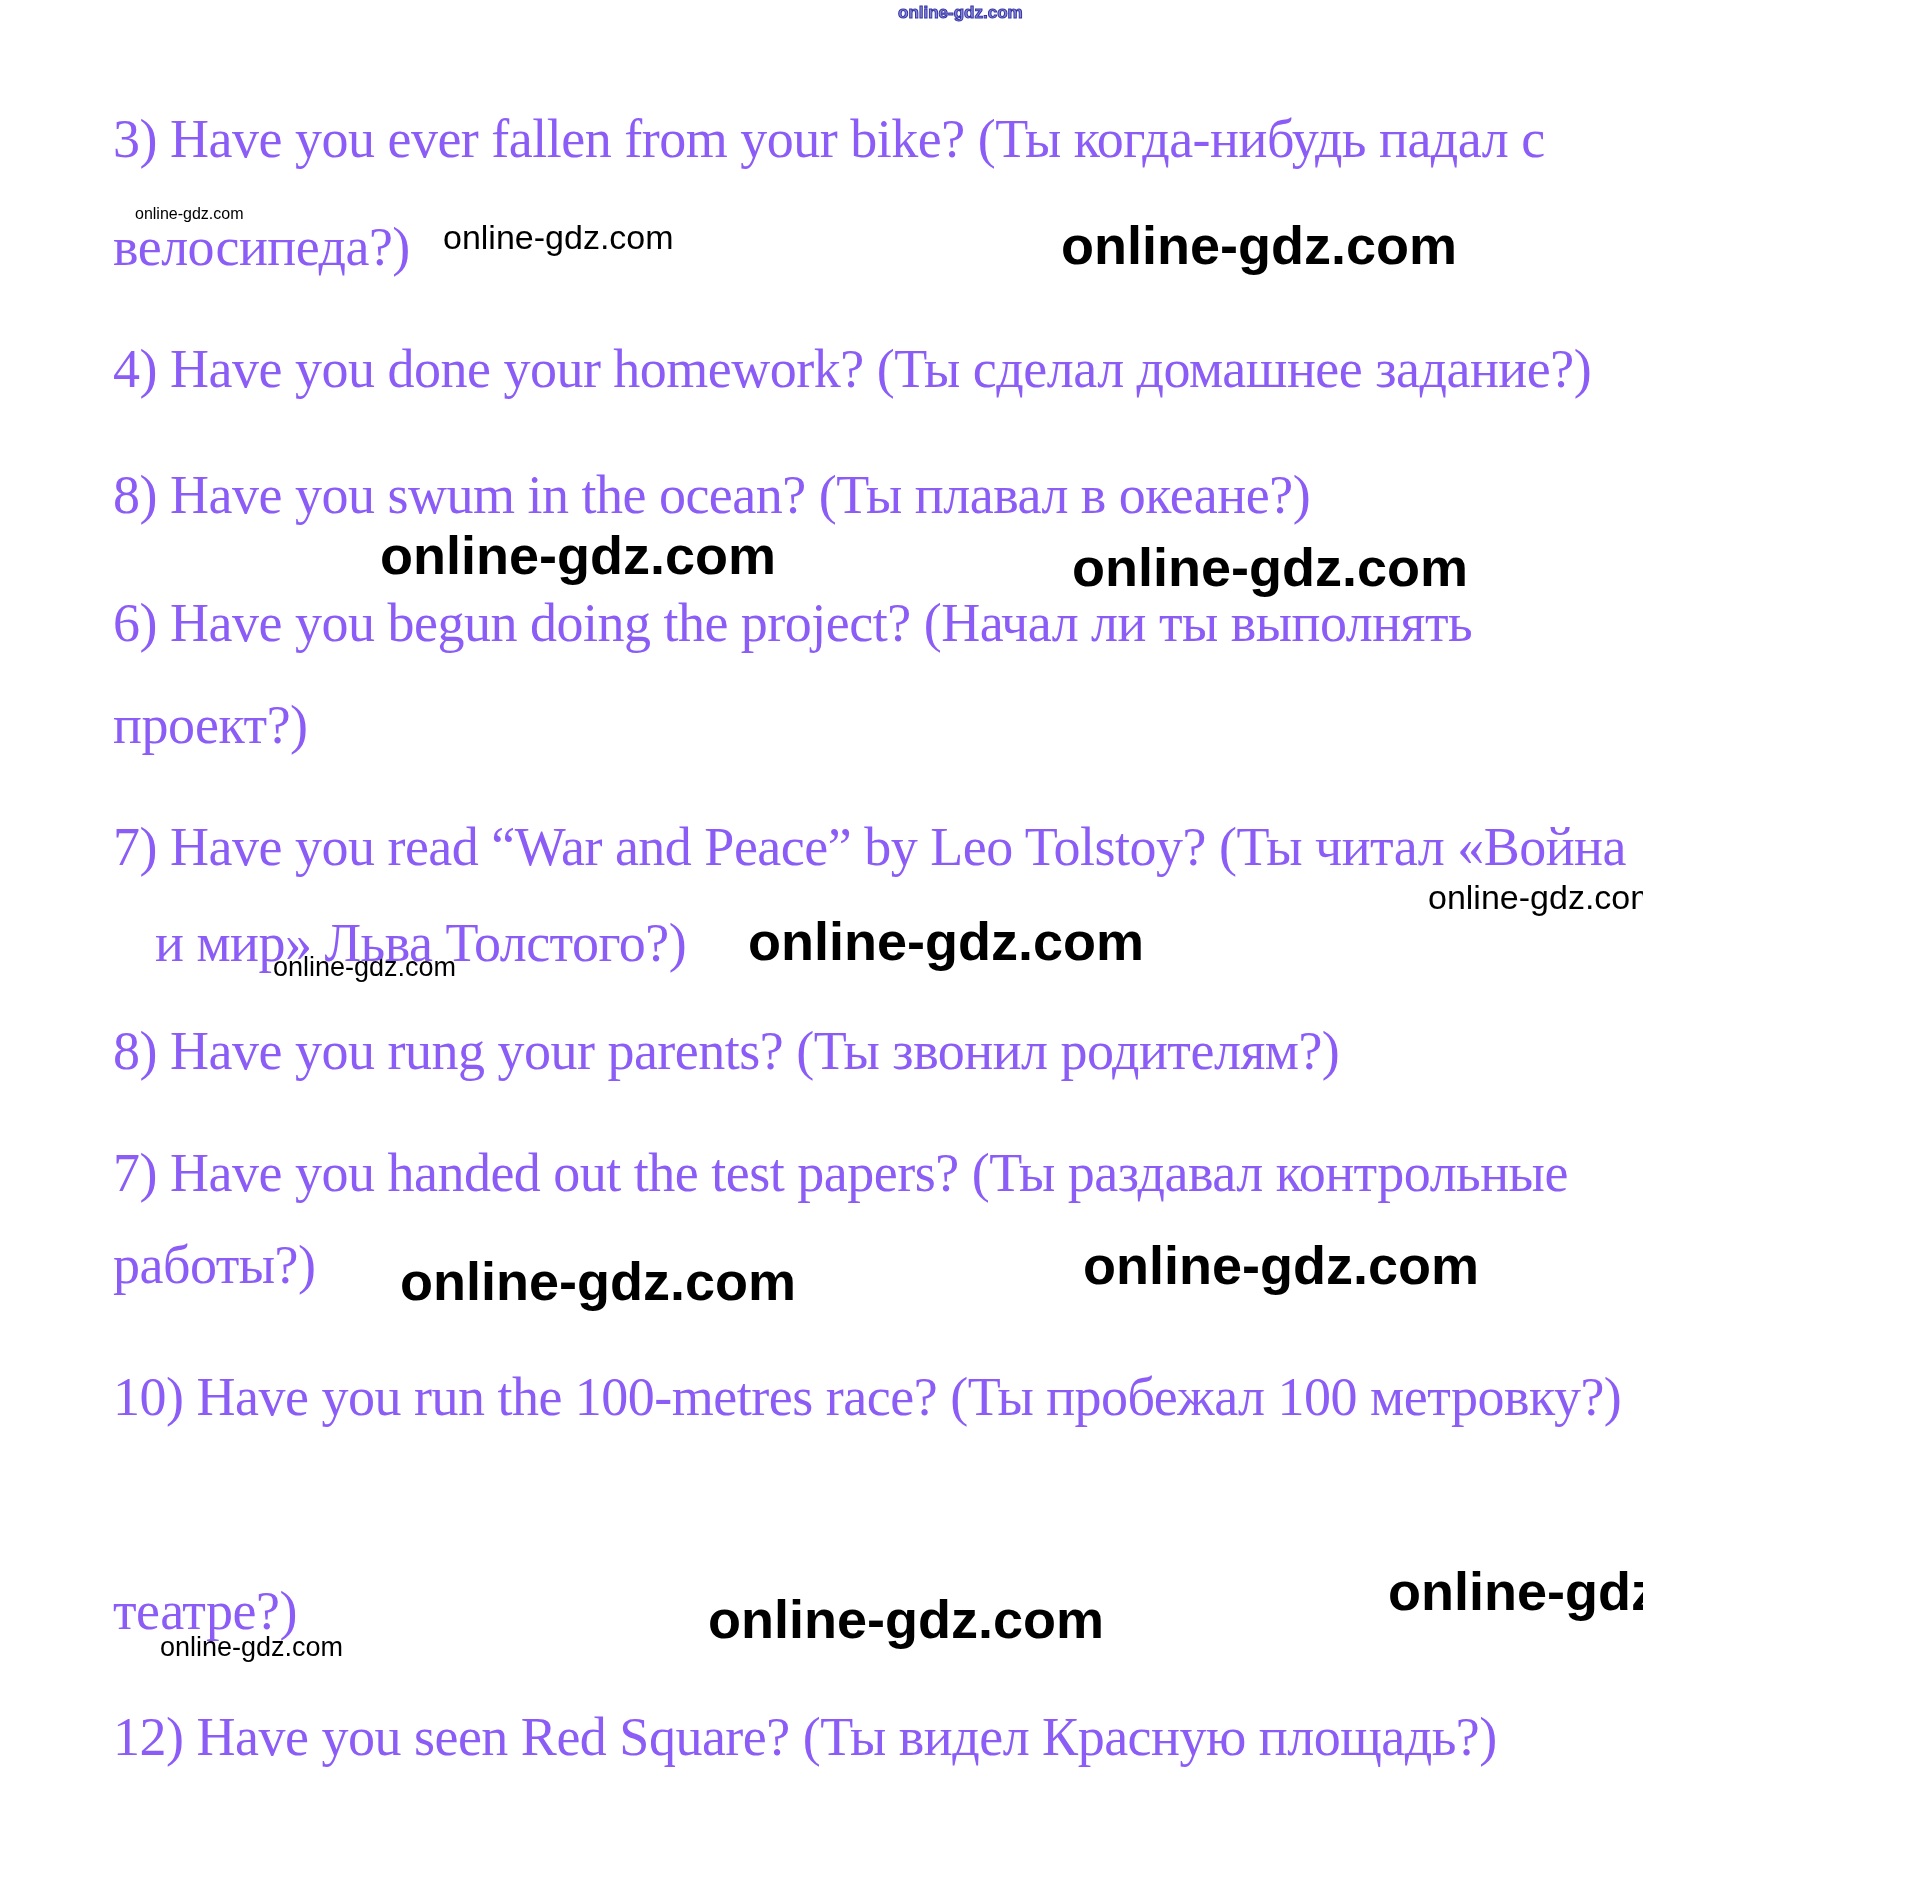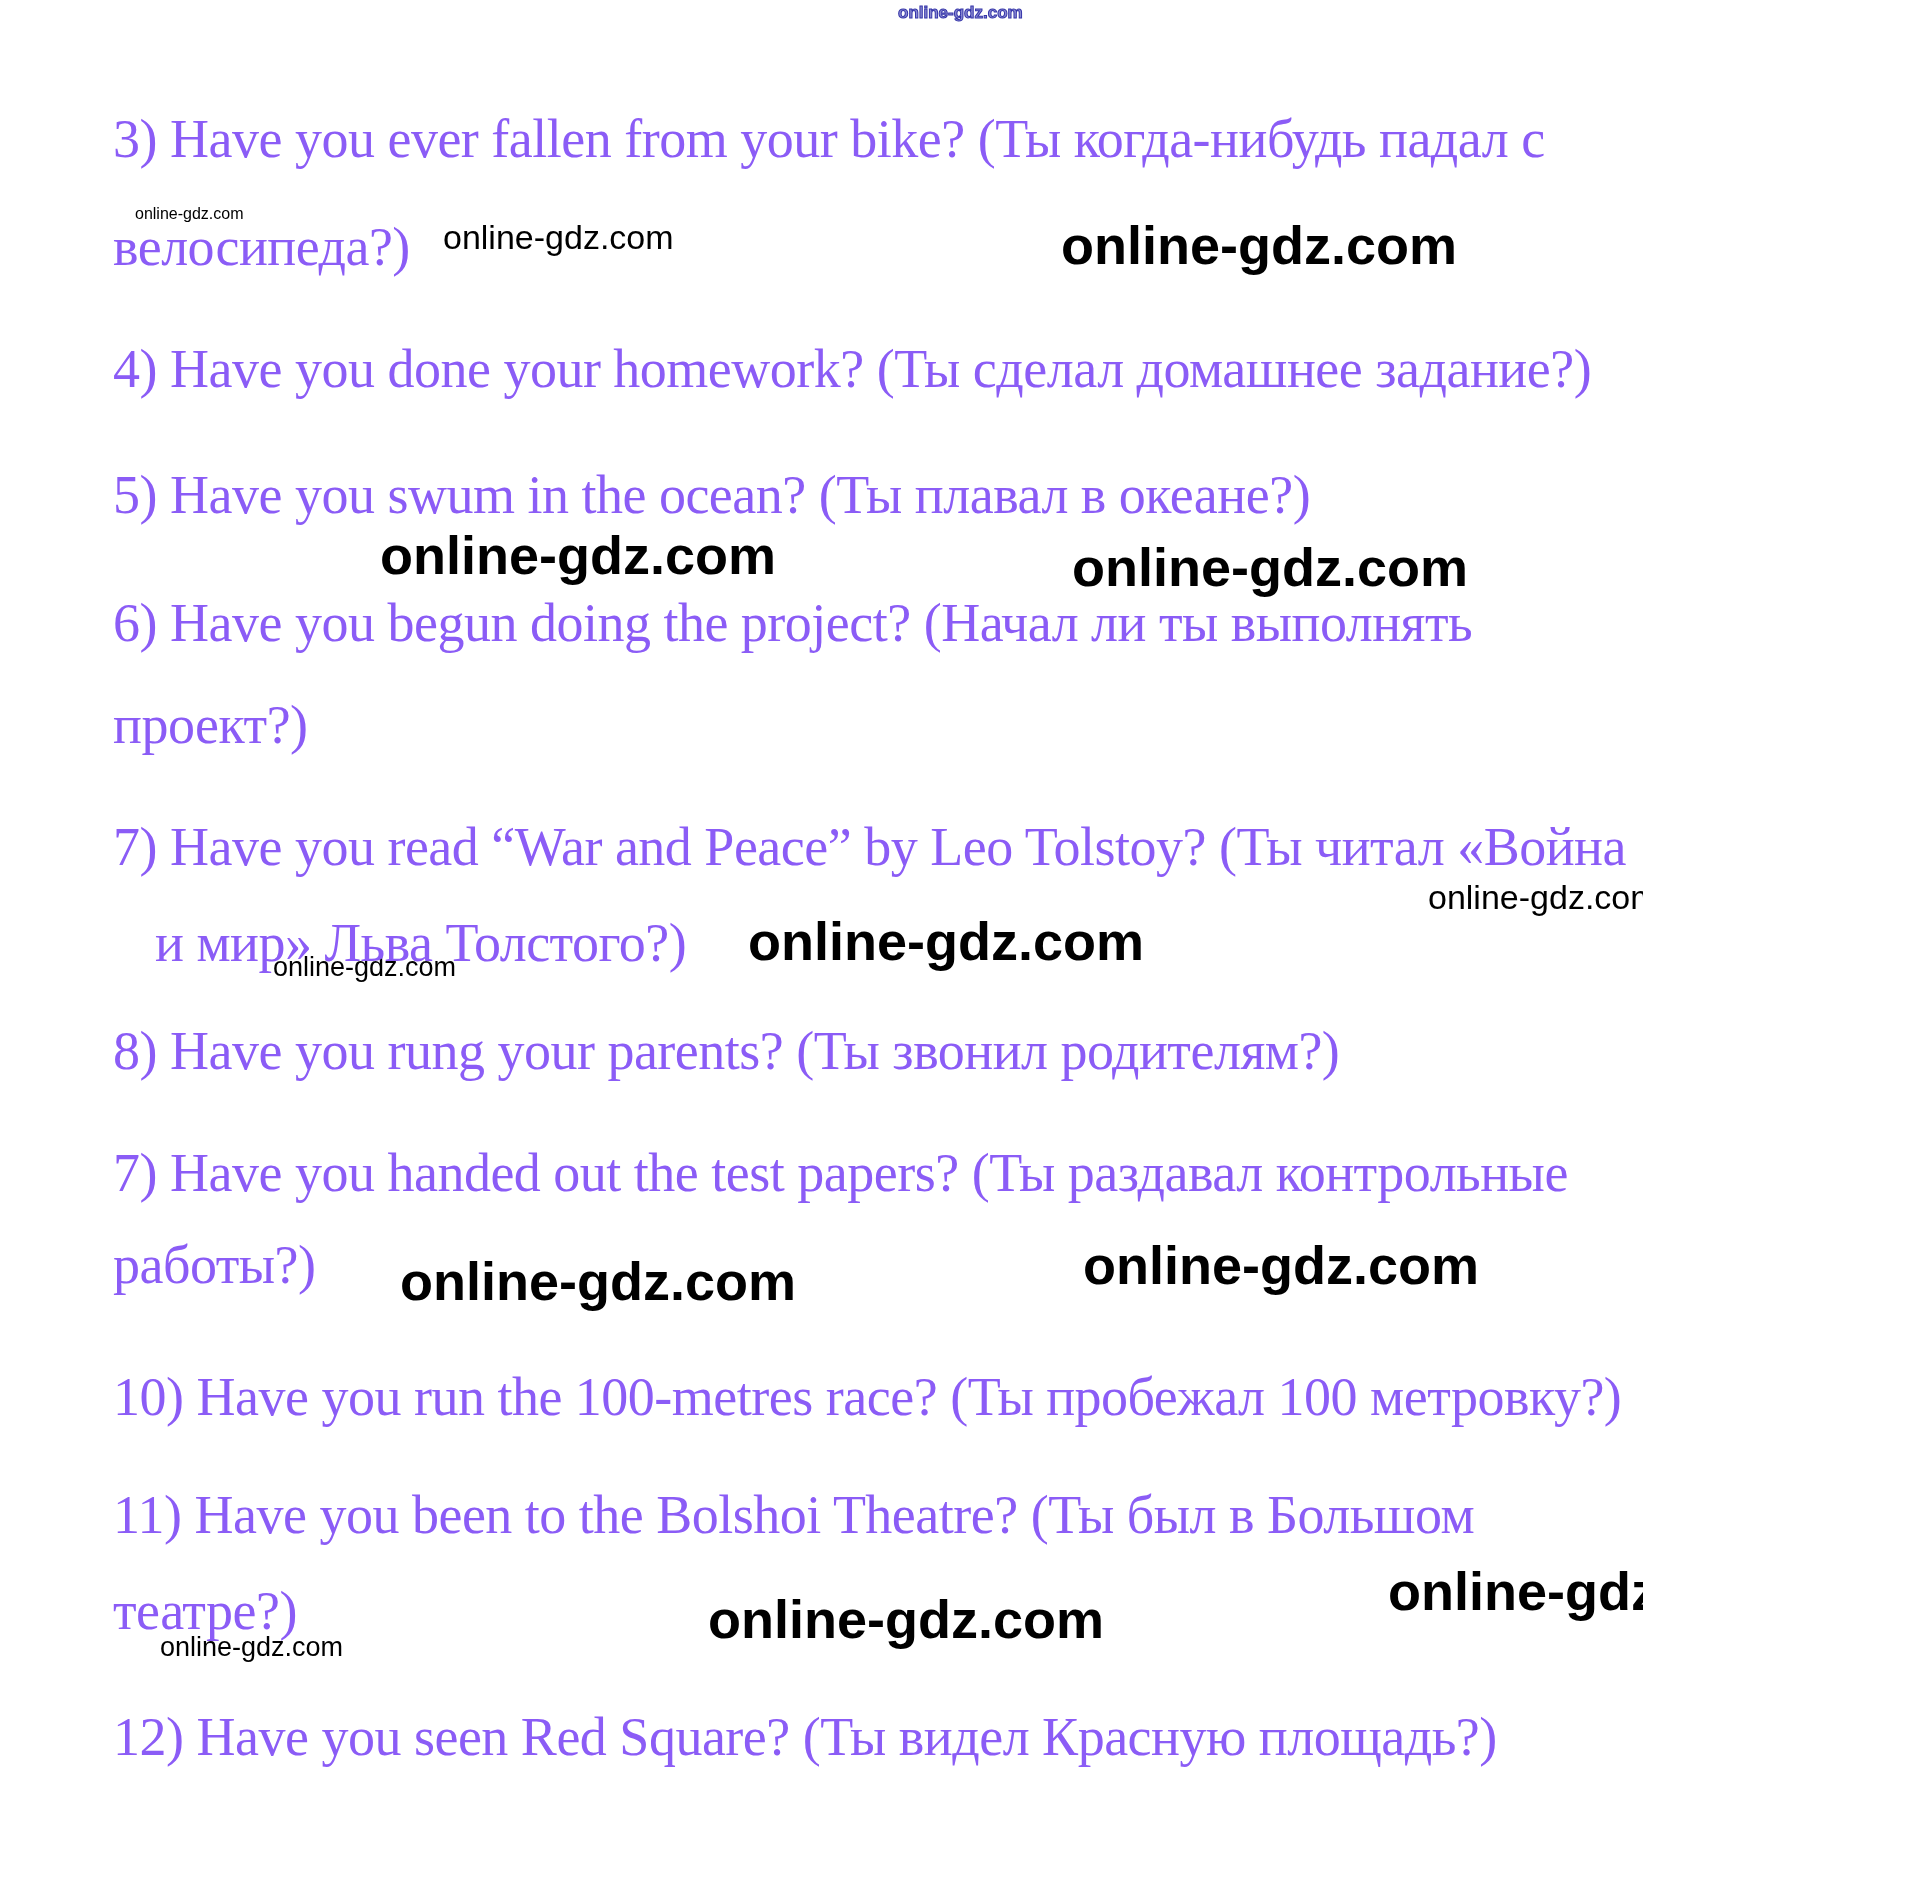--- a/index.html
+++ b/index.html
@@ -74,33 +74,32 @@
   <span class="wm wm-big" style="left:1083px; top:1238px;">online-gdz.com</span>
   <span class="wm wm-big" style="left:708px;  top:1592px;">online-gdz.com</span>
   <span class="wm wm-big" style="left:1388px; top:1564px;">online-gdz.com</span>
   <span class="wm wm-small" style="left:160px;  top:1634px;">online-gdz.com</span>
 
   <p class="q-line" style="top:108px;">3) Have you ever fallen from your bike? (Ты когда-нибудь падал с</p>
   <p class="q-line" style="top:216px;">велосипеда?)</p>
 
   <p class="q-line" style="top:338px;">4) Have you done your homework? (Ты сделал домашнее задание?)</p>
 
-  <p class="q-line" style="top:464px;">5) Have you swum in the ocean? (Ты плавал в океане?)</p>
+  <p class="q-line" style="top:464px;">8) Have you swum in the ocean? (Ты плавал в океане?)</p>
 
   <p class="q-line" style="top:592px;">6) Have you begun doing the project? (Начал ли ты выполнять</p>
   <p class="q-line" style="top:694px;">проект?)</p>
 
   <p class="q-line" style="top:816px;">7) Have you read “War and Peace” by Leo Tolstoy? (Ты читал «Война</p>
   <p class="q-line" style="top:912px;margin-left:42px;">и мир» Льва Толстого?)</p>
 
   <p class="q-line" style="top:1020px;">8) Have you rung your parents? (Ты звонил родителям?)</p>
 
   <p class="q-line" style="top:1142px;">7) Have you handed out the test papers? (Ты раздавал контрольные</p>
   <p class="q-line" style="top:1234px;">работы?)</p>
 
   <p class="q-line" style="top:1366px;">10) Have you run the 100-metres race? (Ты пробежал 100 метровку?)</p>
 
-  <p class="q-line" style="top:1484px;">11) Have you been to the Bolshoi Theatre? (Ты был в Большом</p>
   <p class="q-line" style="top:1580px;">театре?)</p>
 
   <p class="q-line" style="top:1706px;">12) Have you seen Red Square? (Ты видел Красную площадь?)</p>
 
 </div>
 
 </body></html>

